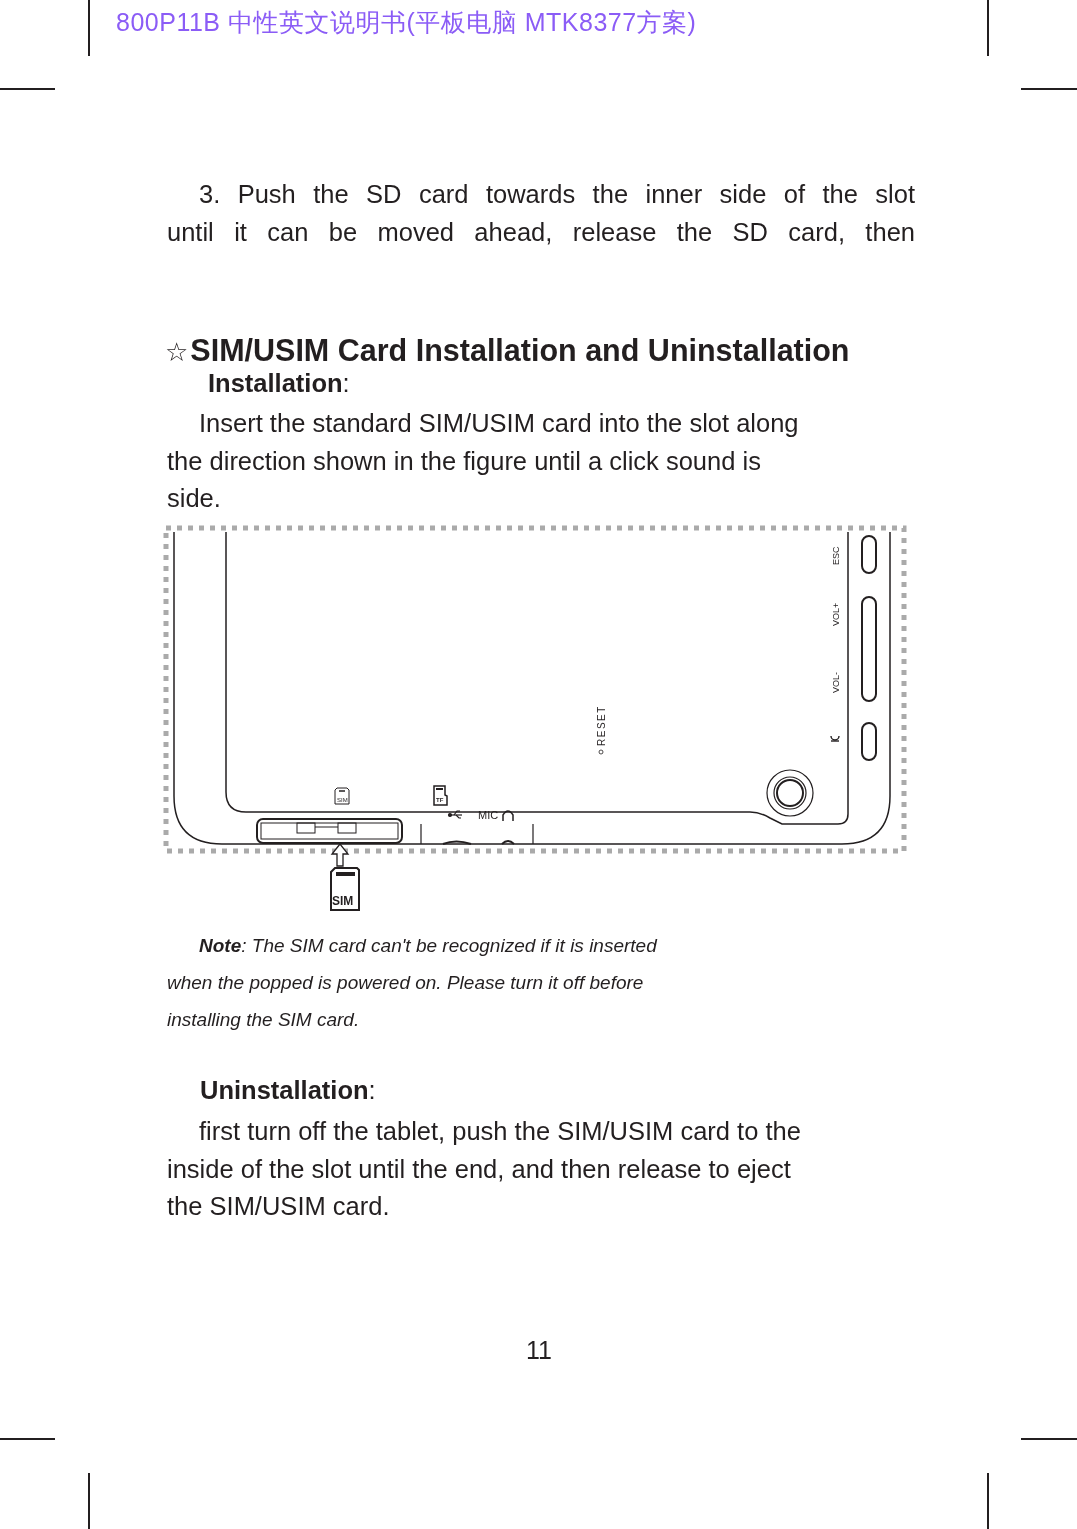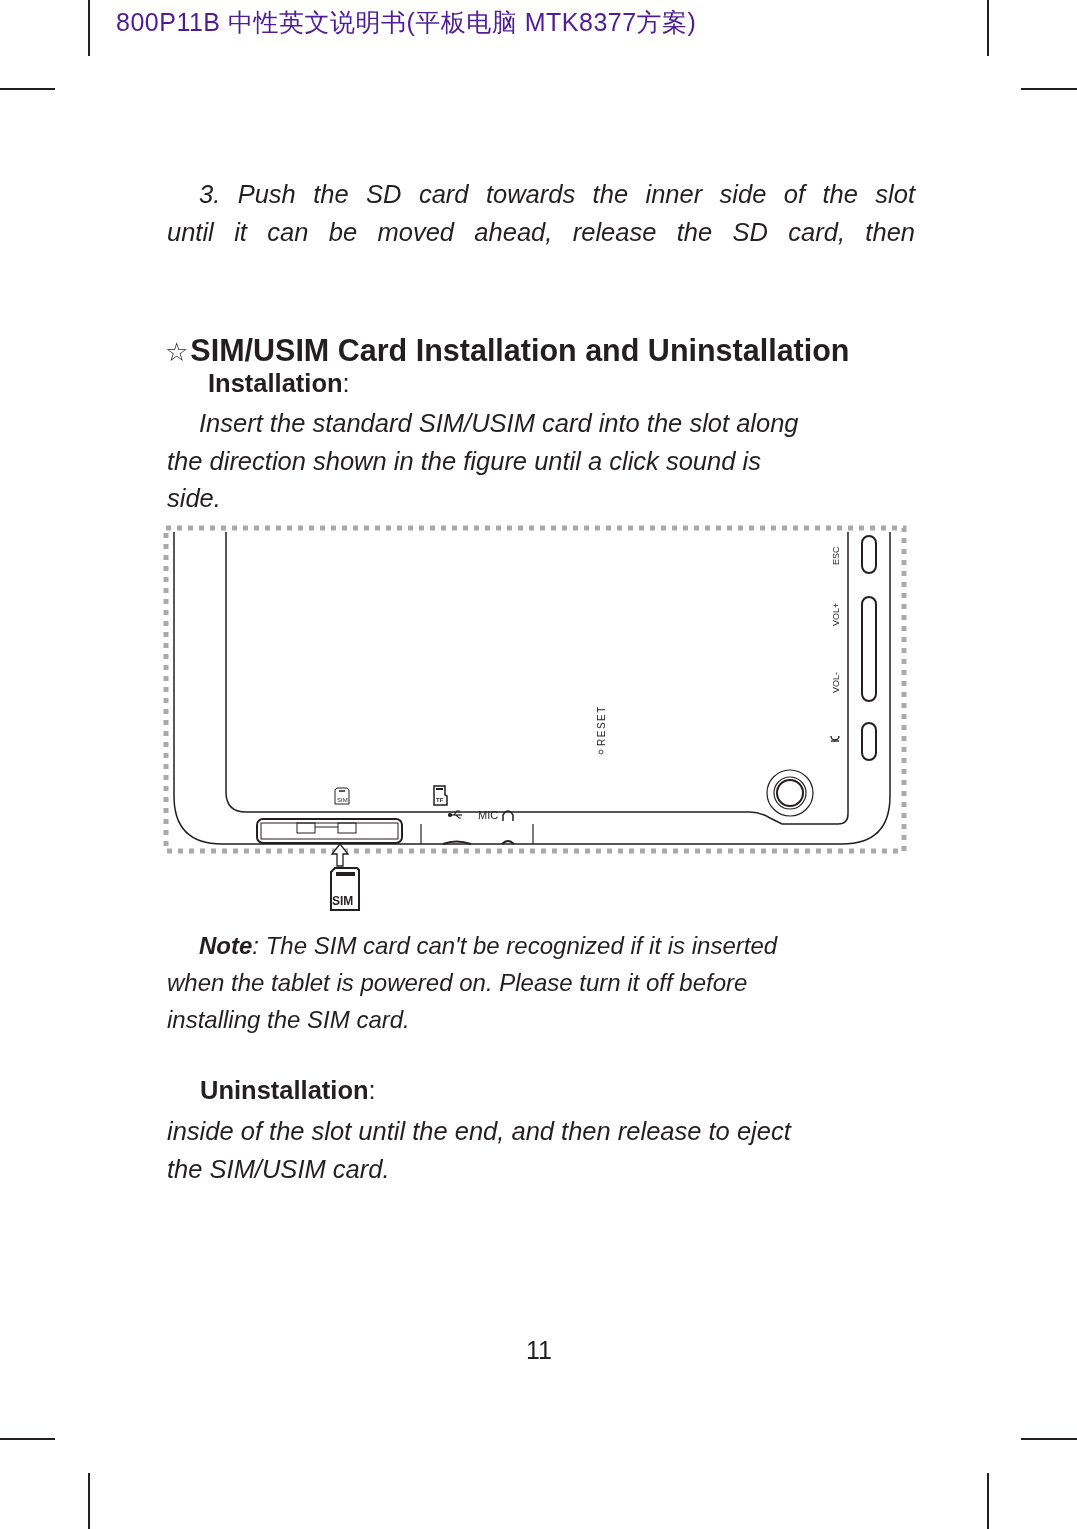--- a/index.html
+++ b/index.html
@@ -1,28 +1,28 @@
 <!DOCTYPE html>
 <html><head>
 <meta charset="utf-8">
 <style>
   html, body { margin:0; padding:0; background:#ffffff; }
   body { width:1077px; height:1529px; position:relative; overflow:hidden; color:#231f20;
          font-family:"Liberation Sans", sans-serif; }
   .crop { position:absolute; background:#231f20; }
   .header-title { position:absolute; left:116px; top:6px; font-size:25px; letter-spacing:0.5px;
-                  font-family:"Liberation Sans", "DejaVu Sans", sans-serif; color:#4c1d95; white-space:nowrap; }
-  .body-text { position:absolute; left:167px; width:748px; font-size:25.5px; line-height:37.5px;font-style:italic; }
+                  font-family:"Liberation Sans", "DejaVu Sans", sans-serif; color:#8b5cf6; white-space:nowrap; }
+  .body-text { position:absolute; left:167px; width:748px; font-size:25.5px; line-height:37.5px; }
   .justify { text-align:justify; text-align-last:left; }
   .indent { text-indent:32px; }
   .section-heading { position:absolute; left:165px; top:325px; font-size:30.5px; font-weight:bold; white-space:nowrap;margin-top:8px; }
   .star { font-weight:normal; font-family:"DejaVu Sans", sans-serif; font-size:26px; margin-right:2px; }
   .sub { position:absolute; left:200px; font-size:25.5px; white-space:nowrap; }
   .sub b { font-weight:bold; }
-  .note { position:absolute; left:167px; top:927px; width:748px; font-size:24px; line-height:37px; font-style:italic; }
+  .note { position:absolute; left:167px; top:927px; width:748px; font-size:19px; line-height:37px; font-style:italic; }
   .figure { position:absolute; left:160px; top:520px; width:750px; height:400px; }
   .page-number { position:absolute; left:526px; top:1336px; font-size:25px;text-align:center; }
 </style>
 </head>
 <body>
 
 <div class="crop" style="left:88px;top:0;width:2px;height:56px;"></div>
 <div class="crop" style="left:0;top:88px;width:55px;height:2px;"></div>
 <div class="crop" style="left:987px;top:0;width:2px;height:56px;"></div>
 <div class="crop" style="left:1021px;top:88px;width:56px;height:2px;"></div>
@@ -121,25 +121,26 @@
     <g>
       <path d="M175 348 L197 348 L199 350 L199 390 L171 390 L171 352 Z" fill="#ffffff" stroke="#231f20" stroke-width="2"></path>
       <rect x="176" y="352" width="19" height="4" fill="#231f20"></rect>
       <text x="172" y="385" font-size="12" font-weight="bold" font-family="Liberation Sans, sans-serif" fill="#231f20">SIM</text>
     </g>
   </svg>
 </div>
 
 <div class="note">
   <div class="indent"><b>Note</b><span>: The SIM card can't be recognized if it is inserted</span></div>
-  <div>when the tablet is powered on. Please turn it off before</div>
+  <div>when the popped is powered on. Please turn it off before</div>
   <div>installing the SIM card.</div>
 </div>
 
 <div class="sub" style="top:1076px;text-align:center;">
   <b>Uninstallation</b><span>:</span>
 </div>
 <div class="body-text" style="top:1113px;">
+  <div class="indent">first turn off the tablet, push the SIM/USIM card to the</div>
   <div>inside of the slot until the end, and then release to eject</div>
   <div>the SIM/USIM card.</div>
 </div>
 
 <div class="page-number">11</div>
 
 </body></html>

